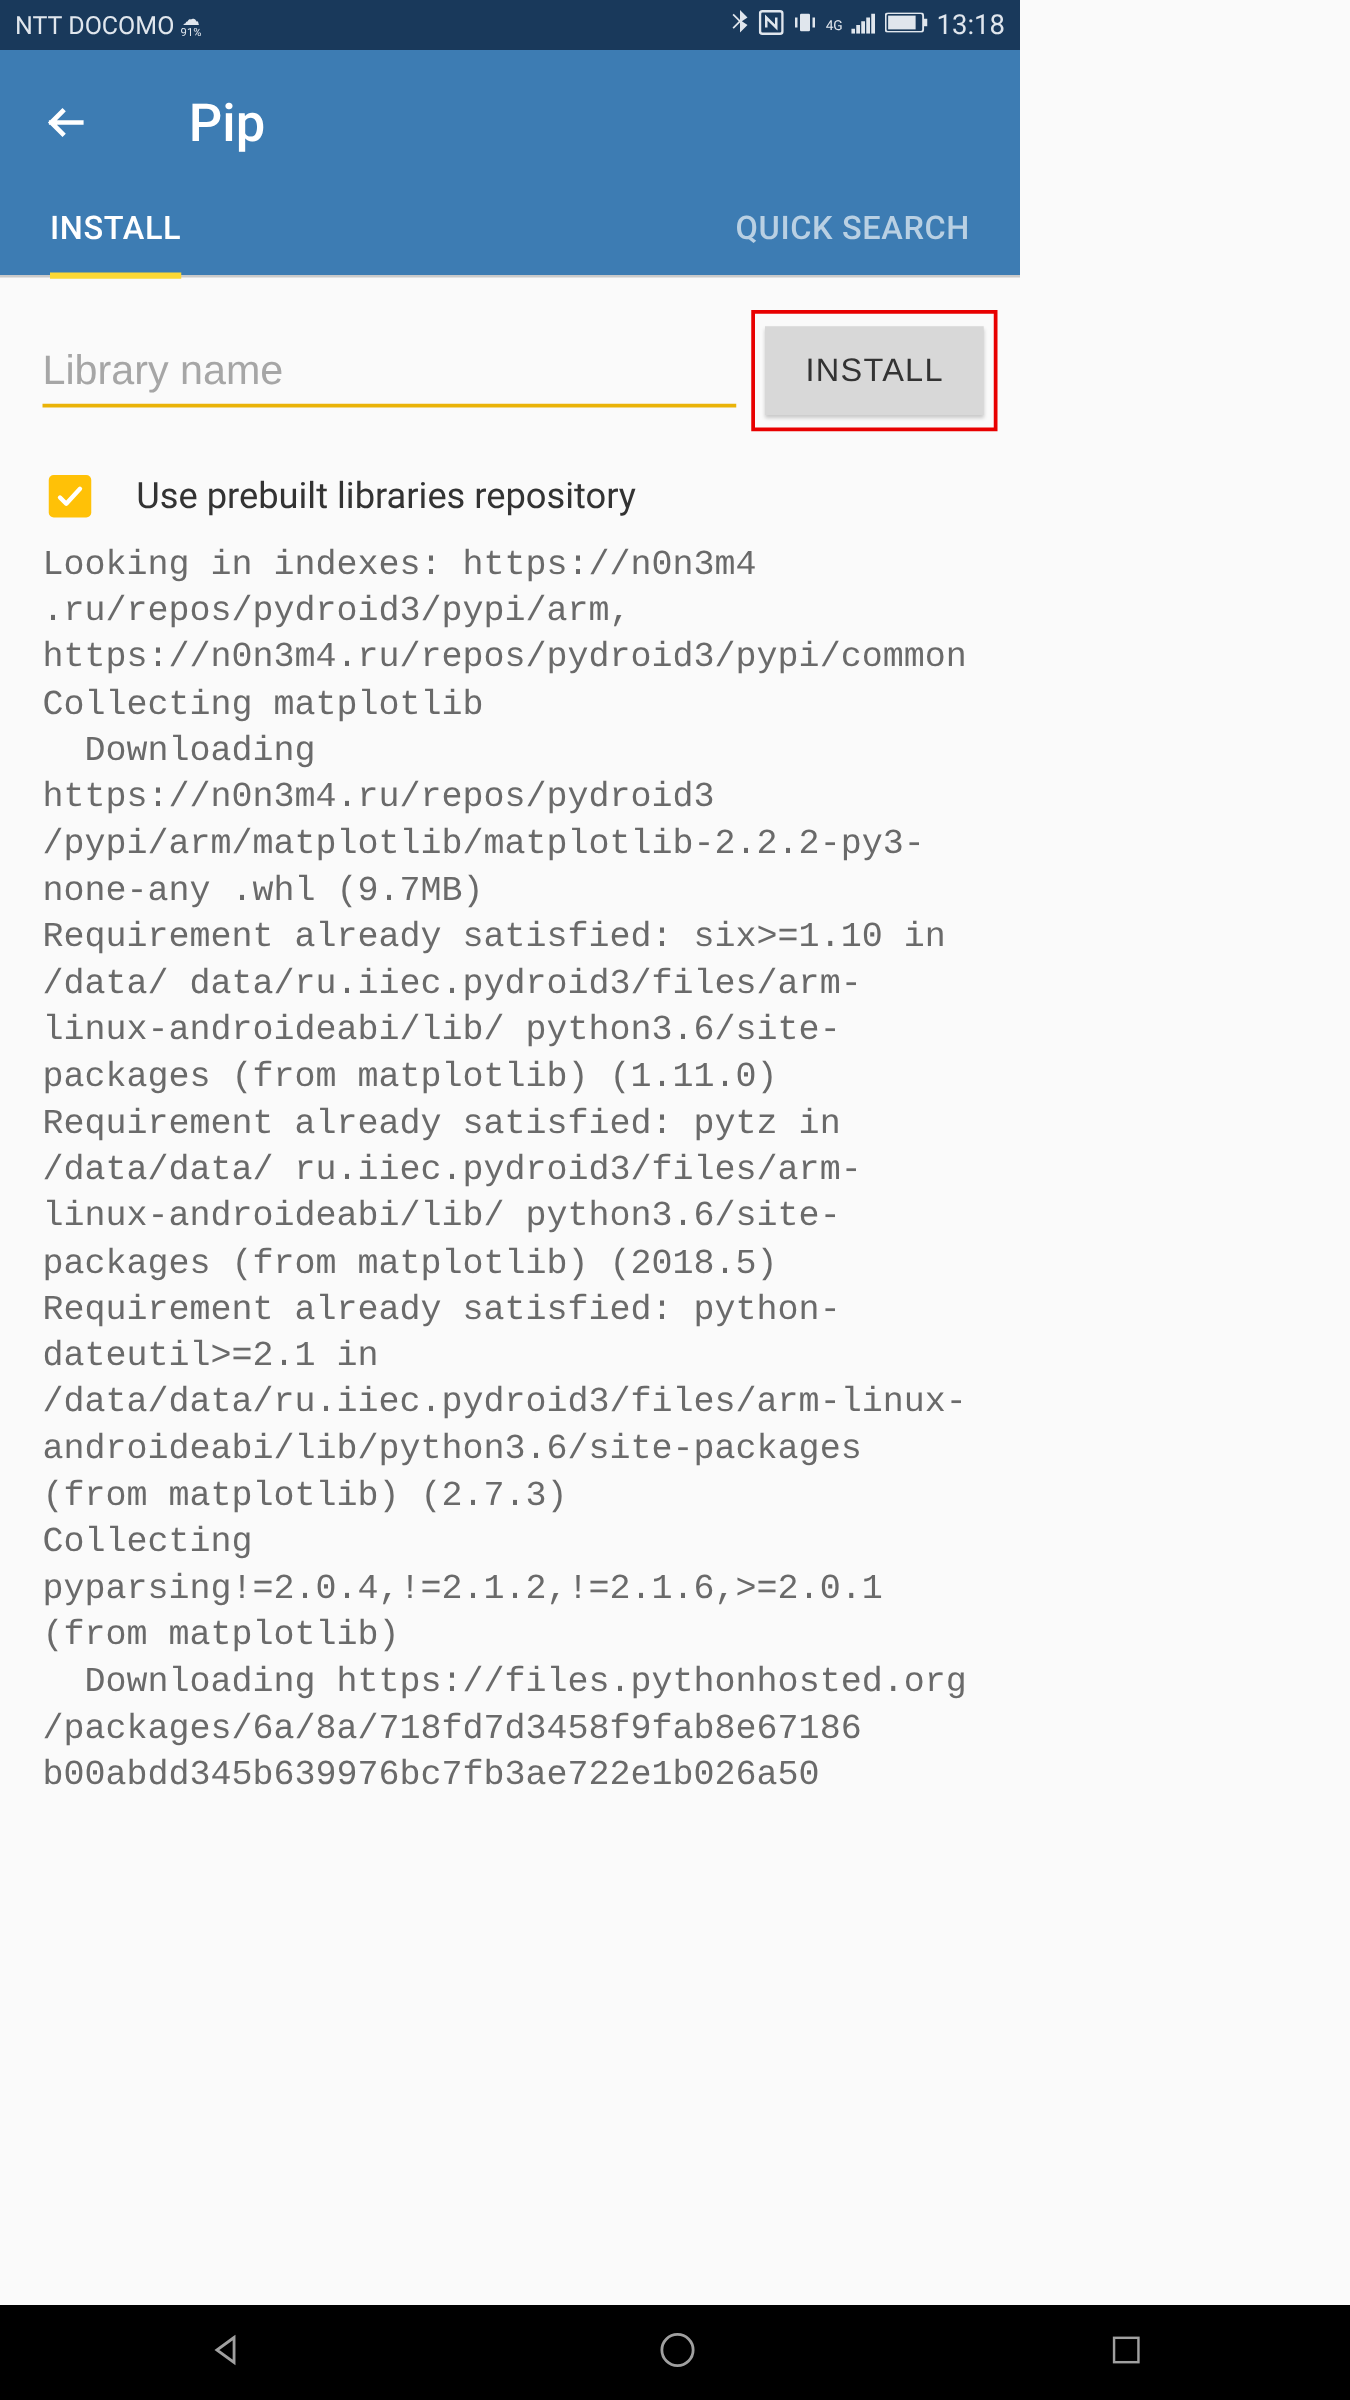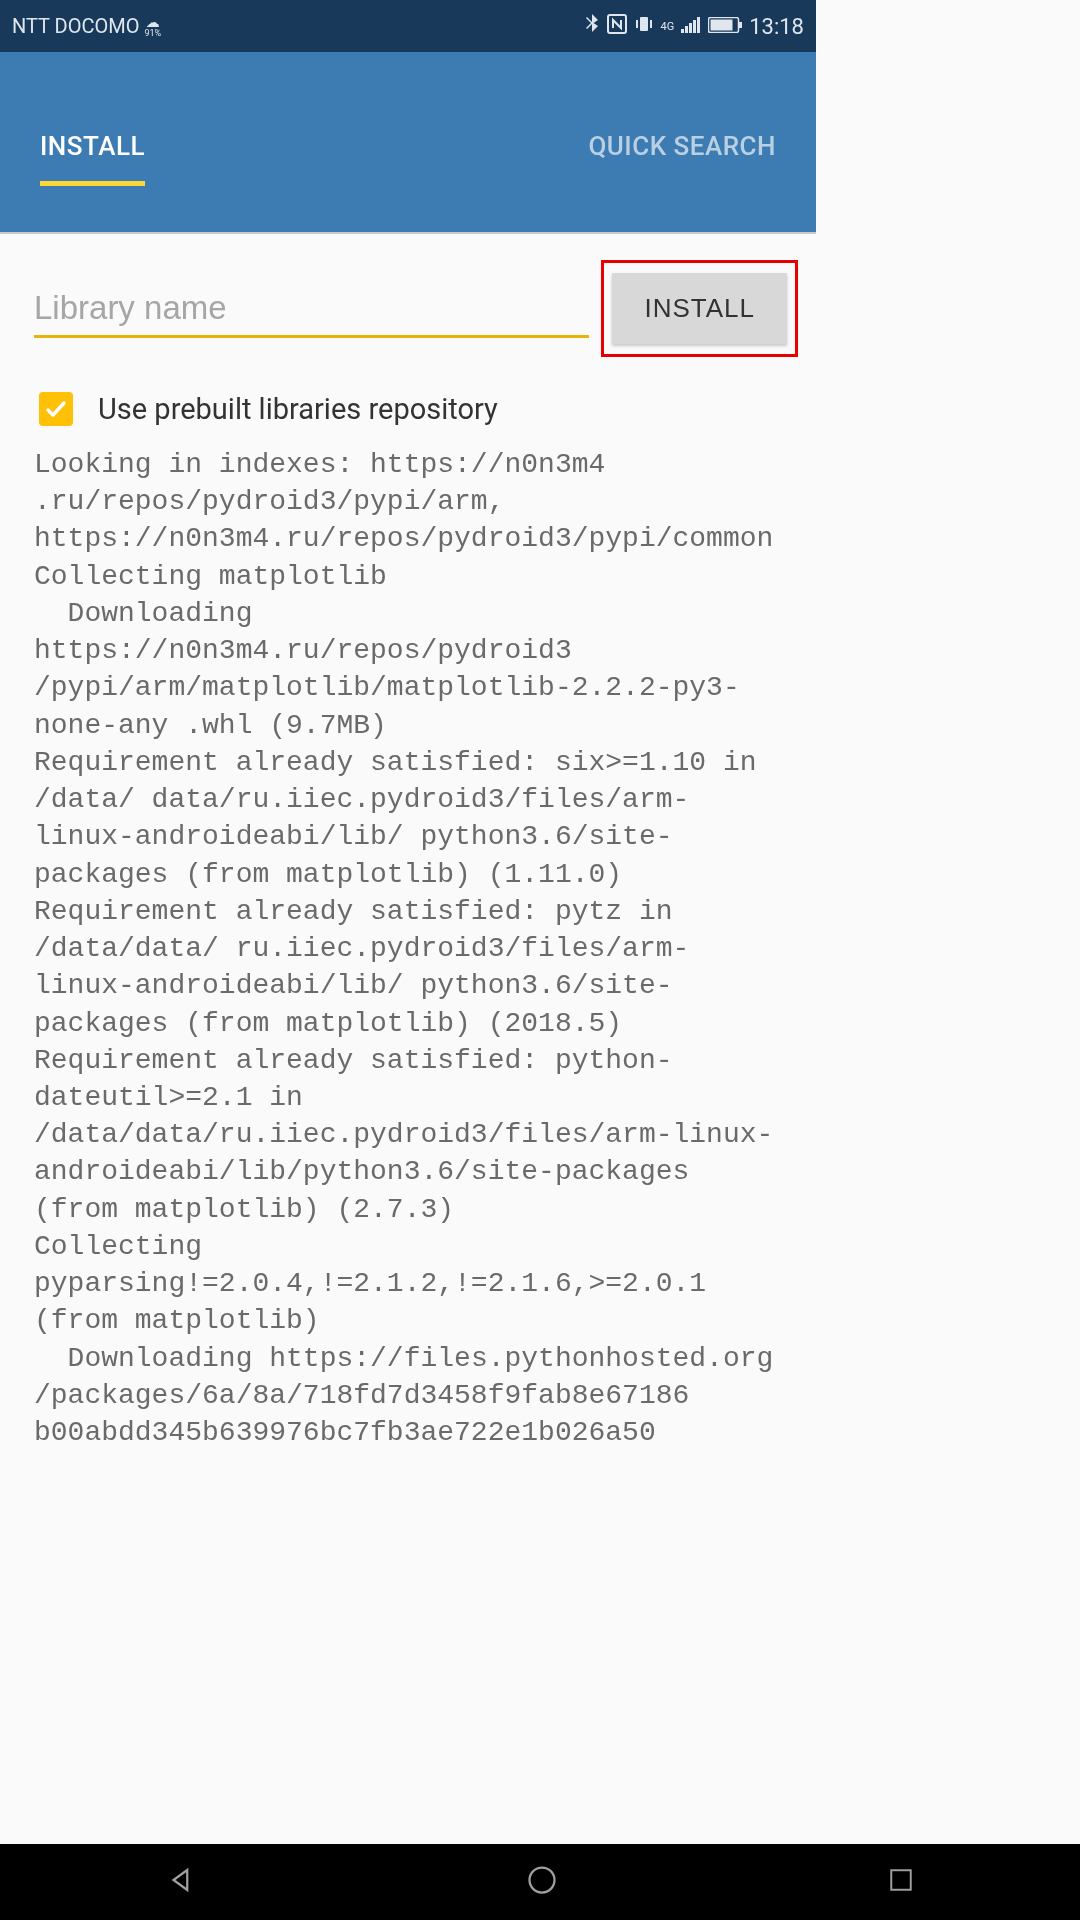--- a/index.html
+++ b/index.html
@@ -10,21 +10,21 @@
 
     body {
       width: 816px;
       height: 1450px;
       font-family: Roboto, Arial, sans-serif;
       background: #fafafa;
       overflow: hidden;
     }
 
     .status-bar {
-      height: 52px;
+      height: 40px;
       background: #19395b;
       color: #e0e6ed;
       display: flex;
       justify-content: space-between;
       align-items: center;
       padding: 0 12px;
       font-size: 20px;
     }
 
     .status-left {
@@ -146,21 +146,21 @@
       font-weight: 500;
       letter-spacing: 1px;
       color: #333;
       cursor: pointer;
       box-shadow: 0 2px 3px rgba(0,0,0,0.2);
     }
 
     .checkbox-row {
       display: flex;
       align-items: center;
-      gap: 25px;
+      gap: 36px;
       margin-top: 35px;
       padding-left: 5px;
     }
 
     .checkbox {
       width: 34px;
       height: 34px;
       background: #ffc107;
       border-radius: 4px;
       display: flex;
@@ -247,20 +247,28 @@
           <rect x="0.5" y="0.5" width="30" height="15" rx="2" stroke="#e0e6ed" stroke-width="1.5"></rect>
           <rect x="2.5" y="2.5" width="22" height="11" fill="#e0e6ed"></rect>
           <rect x="31" y="5" width="3" height="6" fill="#e0e6ed"></rect>
         </svg>
     </span>
     <span>13:18</span>
   </div>
 </div>
 
 <div class="app-bar">
+  <div class="app-bar-top">
+    <span class="back-arrow">
+      <svg width="36" height="36" viewBox="0 0 24 24" fill="none" stroke="#fff" stroke-width="2.5" stroke-linecap="square">
+          <path d="M20 12H4M10 6l-6 6 6 6"></path>
+        </svg>
+    </span>
+    <span class="app-title">Pip</span>
+  </div>
   <div class="tabs">
     <span class="tab active">INSTALL</span>
     <span class="tab">QUICK SEARCH</span>
   </div>
 </div>
 <div class="shadow"></div>
 
 <div class="content">
   <div class="input-row">
     <input type="text" class="library-input" placeholder="Library name" style="">

